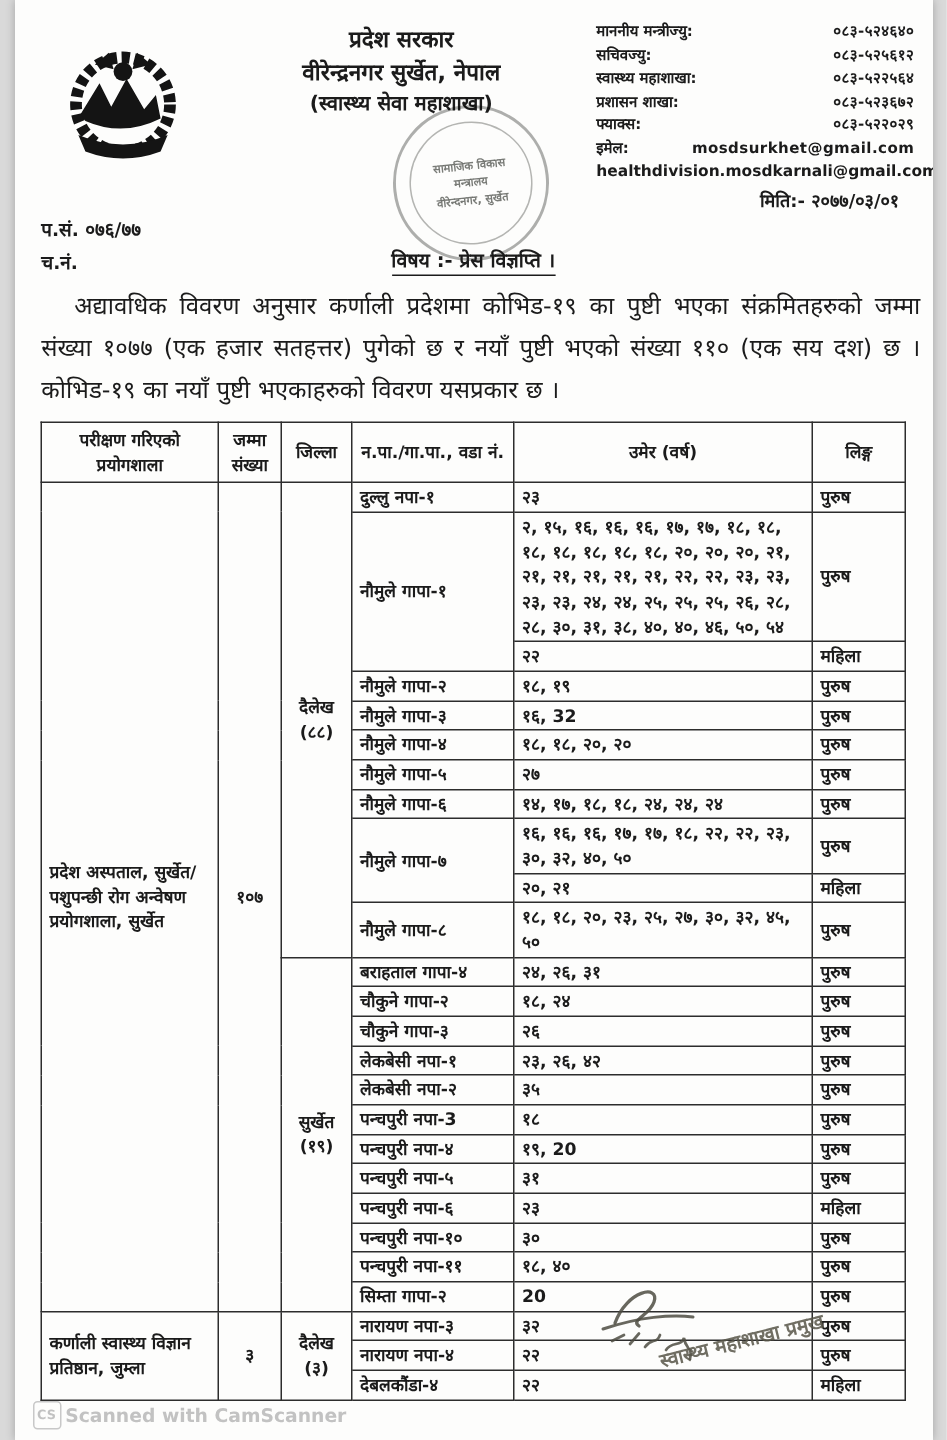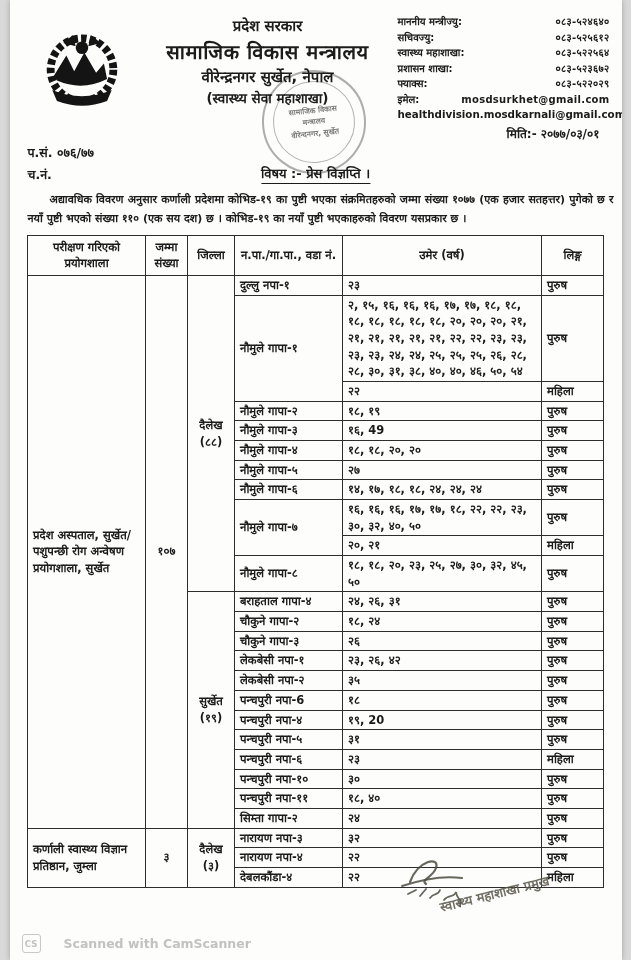--- a/index.html
+++ b/index.html
@@ -30,37 +30,37 @@
   .stamp::before{content:"";position:absolute;inset:9px;border-radius:50%;border:1.2px solid rgba(60,62,56,.5);}
   .stamp span{font-size:7.5px;font-weight:700;color:rgba(45,48,42,.85);line-height:1.5;white-space:nowrap;}
   
   .ref-block{margin:0 18px;position:relative;}
   .patra{font-size:12.5px;font-weight:700;}
   .chalani-row{position:relative;height:22px;margin-top:3px;}
   .chalani{font-size:12.5px;font-weight:700;}
   .subject{position:absolute;left:50%;top:0;transform:translateX(-50%);
     font-size:13px;font-weight:800;border-bottom:1.6px solid #1b1b1b;padding-bottom:1px;white-space:nowrap;}
   
-  .para{margin:4px 8px 6px 18px;font-size:11px;font-weight:700;line-height:1.78;
+  .para{margin:4px 8px 6px 18px;font-size:16px;font-weight:400;line-height:1.78;
     text-align:justify;text-indent:22px;}
   
   table{border-collapse:collapse;margin:2px auto 0 auto;width:576px;table-layout:fixed;}
   th,td{border:1.6px solid #2d2d2d;padding:1px 5px;font-size:11.5px;font-weight:600;
     line-height:1.45;vertical-align:middle;word-wrap:break-word;}
   th{text-align:center;font-weight:800;padding:3px 2px;}
   td.lab{text-align:left;}
   td.total,td.district{text-align:center;}
   td.ward,td.ages,td.gender{text-align:left;}
   
   .sign-block{position:absolute;left:372px;top:852px;width:250px;height:95px;}
   .sig-svg{position:absolute;left:14px;top:0;}
   .sign-title{position:absolute;left:58px;top:46px;transform:rotate(-14deg);
     transform-origin:left center;color:#585649;font-size:13px;font-weight:700;white-space:nowrap;opacity:.85;}
   
-  .scan-footer{position:absolute;left:12px;bottom:7px;display:flex;align-items:center;gap:23px;
+  .scan-footer{position:absolute;left:12px;bottom:7px;display:flex;align-items:center;gap:3px;
     color:#c2c2c2;font-size:12.5px;font-weight:600;}
   .cs-badge{width:17px;height:17px;border:1.6px solid #c8c8c8;border-radius:3px;
     display:flex;align-items:center;justify-content:center;font-size:8.5px;font-weight:800;color:#c2c2c2;}
 </style>
 </head>
 <body>
 
 <div class="page">
 
   <div class="letterhead">
@@ -69,21 +69,20 @@
         <circle cx="60" cy="54" r="40" fill="none" stroke="#141414" stroke-width="10" stroke-dasharray="7 4"></circle>
         <circle cx="60" cy="26" r="8" fill="#141414"></circle>
         <path d="M24 62 L40 36 L50 56 L63 32 L78 58 L88 46 L92 66 Q60 82 28 68 Z" fill="#141414"></path>
         <path d="M22 80 Q60 96 98 80 L92 94 Q60 106 28 94 Z" fill="#141414"></path>
         <path d="M36 20 L48 10 L52 24 Z" fill="#141414"></path>
         <path d="M84 20 L72 10 L68 24 Z" fill="#141414"></path>
       </svg>
     </div>
     <div class="titles">
       <div class="t-gov">प्रदेश सरकार</div>
-      <div class="t-ministry">सामाजिक विकास मन्त्रालय</div>
       <div class="t-address">वीरेन्द्रनगर सुर्खेत, नेपाल</div>
       <div class="t-division">(स्वास्थ्य सेवा महाशाखा)</div>
     </div>
     <div class="contacts">
       <div id="contact-lines">
           <div class="contact-line">
             <span class="c-label">माननीय मन्त्रीज्यु:</span>
             <span class="c-value">०८३-५२४६४०</span>
           </div>
           <div class="contact-line">
@@ -165,21 +164,21 @@
           <td class="ages">२२</td>
           <td class="gender">महिला</td>
         </tr>
         <tr>
           <td class="ward">नौमुले गापा-२</td>
           <td class="ages">१८, १९</td>
           <td class="gender">पुरुष</td>
         </tr>
         <tr>
           <td class="ward">नौमुले गापा-३</td>
-          <td class="ages">१६, 49</td>
+          <td class="ages">१६, 32</td>
           <td class="gender">पुरुष</td>
         </tr>
         <tr>
           <td class="ward">नौमुले गापा-४</td>
           <td class="ages">१८, १८, २०, २०</td>
           <td class="gender">पुरुष</td>
         </tr>
         <tr>
           <td class="ward">नौमुले गापा-५</td>
           <td class="ages">२७</td>
@@ -224,21 +223,21 @@
           <td class="ward">लेकबेसी नपा-१</td>
           <td class="ages">२३, २६, ४२</td>
           <td class="gender">पुरुष</td>
         </tr>
         <tr>
           <td class="ward">लेकबेसी नपा-२</td>
           <td class="ages">३५</td>
           <td class="gender">पुरुष</td>
         </tr>
         <tr>
-          <td class="ward">पन्चपुरी नपा-6</td>
+          <td class="ward">पन्चपुरी नपा-3</td>
           <td class="ages">१८</td>
           <td class="gender">पुरुष</td>
         </tr>
         <tr>
           <td class="ward">पन्चपुरी नपा-४</td>
           <td class="ages">१९, 20</td>
           <td class="gender">पुरुष</td>
         </tr>
         <tr>
           <td class="ward">पन्चपुरी नपा-५</td>
@@ -255,21 +254,21 @@
           <td class="ages">३०</td>
           <td class="gender">पुरुष</td>
         </tr>
         <tr>
           <td class="ward">पन्चपुरी नपा-११</td>
           <td class="ages">१८, ४०</td>
           <td class="gender">पुरुष</td>
         </tr>
         <tr>
           <td class="ward">सिम्ता गापा-२</td>
-          <td class="ages">२४</td>
+          <td class="ages">20</td>
           <td class="gender">पुरुष</td>
         </tr>
         <tr>
           <td class="lab" rowspan="3">कर्णाली स्वास्थ्य विज्ञान प्रतिष्ठान, जुम्ला</td>
           <td class="total" rowspan="3">३</td>
           <td class="district" rowspan="3">दैलेख (३)</td>
           <td class="ward">नारायण नपा-३</td>
           <td class="ages">३२</td>
           <td class="gender">पुरुष</td>
         </tr>

